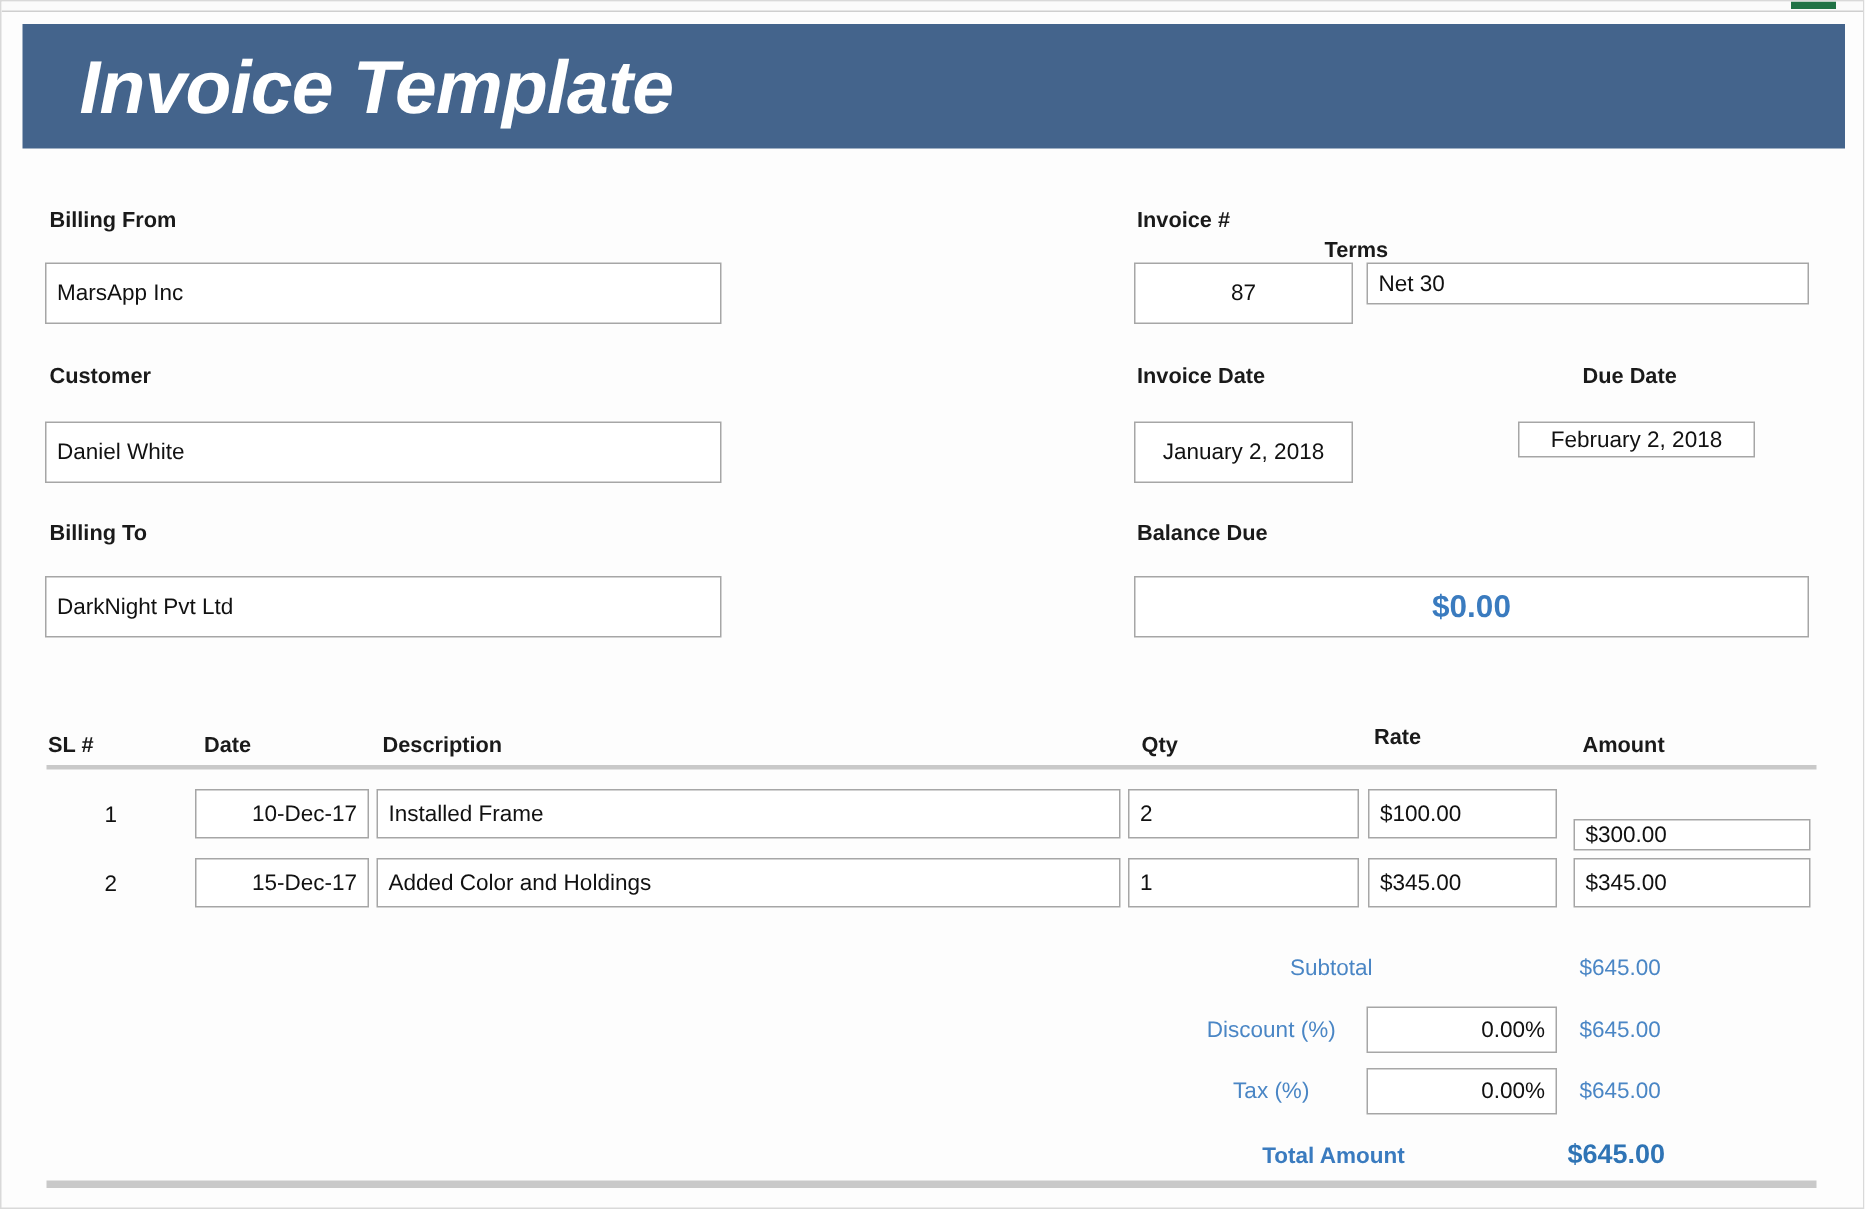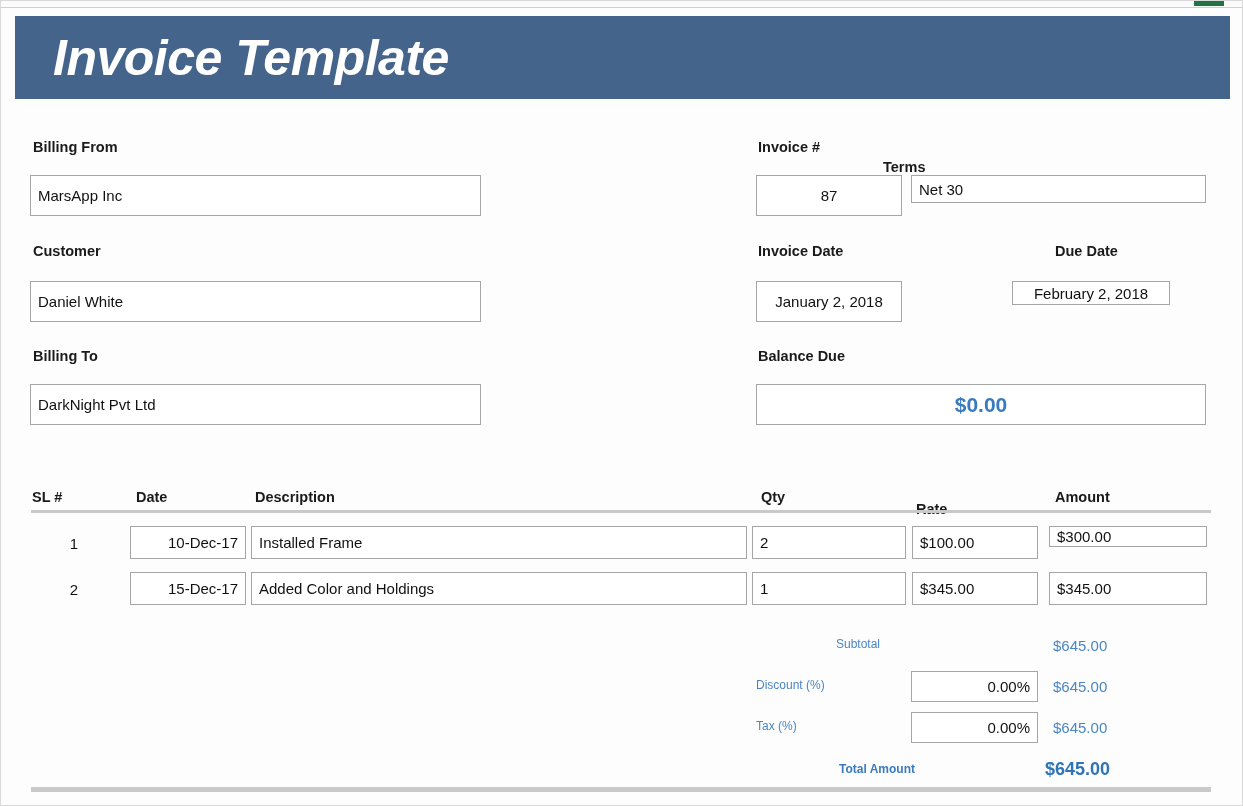--- a/index.html
+++ b/index.html
@@ -105,24 +105,24 @@
     position: absolute;
     font-size: 15px;
     color: #111111;
     text-align: right;
     width: 40px;
   }
 
   
   .tot-label {
     position: absolute;
-    font-size: 12px;
+    font-size: 15px;
     color: #4a86c5;
     white-space: nowrap;
-    text-align: left;
+    text-align: center;
   }
   .tot-label.bold {
     font-weight: bold;
     color: #3a7bbf;
   }
   .tot-value {
     position: absolute;
     font-size: 15px;
     color: #4a86c5;
     white-space: nowrap;
@@ -166,32 +166,32 @@
   <div class="flabel" style="left:1054px; top:242px;">Due Date</div>
   <div class="fbox center" style="left:991px; top:280px; width:158px; height:24px;margin-left:20px;">February 2, 2018</div>
 
   <div class="flabel" style="left:757px; top:347px;">Balance Due</div>
   <div class="fbox blue-big" style="left:755px; top:383px; width:450px; height:41px;">$0.00</div>
 
   <div class="thead-label" style="left:31px; top:488px;">SL #</div>
   <div class="thead-label" style="left:135px; top:488px;">Date</div>
   <div class="thead-label" style="left:254px; top:488px;">Description</div>
   <div class="thead-label" style="left:760px; top:488px;">Qty</div>
-  <div class="thead-label" style="left:915px; top:500px;">Rate</div>
+  <div class="thead-label" style="left:915px; top:483px;">Rate</div>
   <div class="thead-label" style="left:1054px; top:488px;">Amount</div>
 
   <div class="rule" style="left:30px; top:509px; width:1180px; height:3px;"></div>
 
   <div>
     <div class="sl-num" style="left:37px; top:534px;">1</div>
     <div class="fbox right" style="left:129px; top:525px; width:116px; height:33px;">10-Dec-17</div>
     <div class="fbox" style="left:250px; top:525px; width:496px; height:33px;">Installed Frame</div>
     <div class="fbox" style="left:751px; top:525px; width:154px; height:33px;">2</div>
     <div class="fbox" style="left:911px; top:525px; width:126px; height:33px;">$100.00</div>
-    <div class="fbox" style="left:1048px; top:525px; width:158px; height:21px;">$300.00</div>
+    <div class="fbox" style="left:1048px; top:545px; width:158px; height:21px;">$300.00</div>
   </div>
 
   <div>
     <div class="sl-num" style="left:37px; top:580px;">2</div>
     <div class="fbox right" style="left:129px; top:571px; width:116px; height:33px;">15-Dec-17</div>
     <div class="fbox" style="left:250px; top:571px; width:496px; height:33px;">Added Color and Holdings</div>
     <div class="fbox" style="left:751px; top:571px; width:154px; height:33px;">1</div>
     <div class="fbox" style="left:911px; top:571px; width:126px; height:33px;">$345.00</div>
     <div class="fbox" style="left:1048px; top:571px; width:158px; height:33px;">$345.00</div>
   </div>

